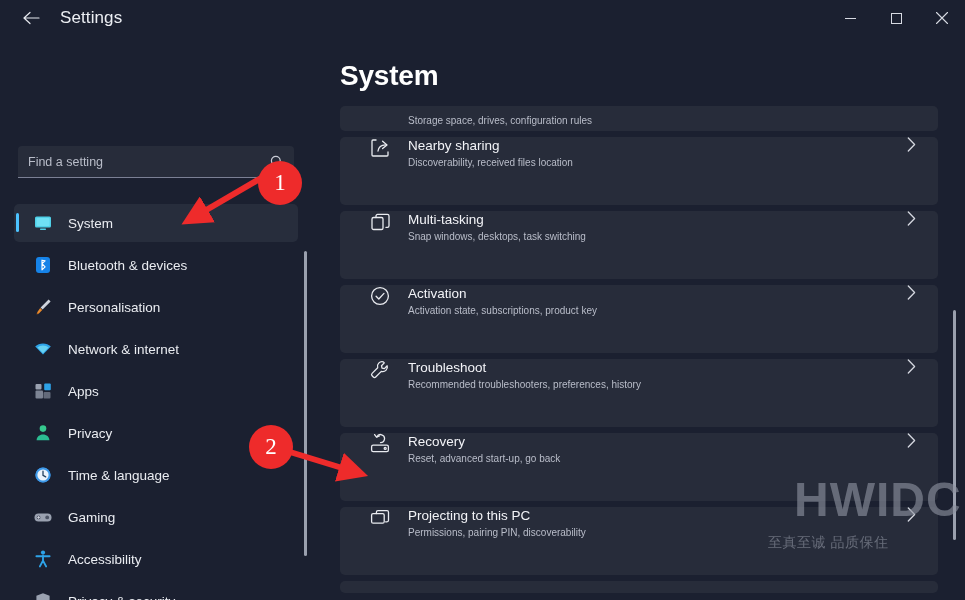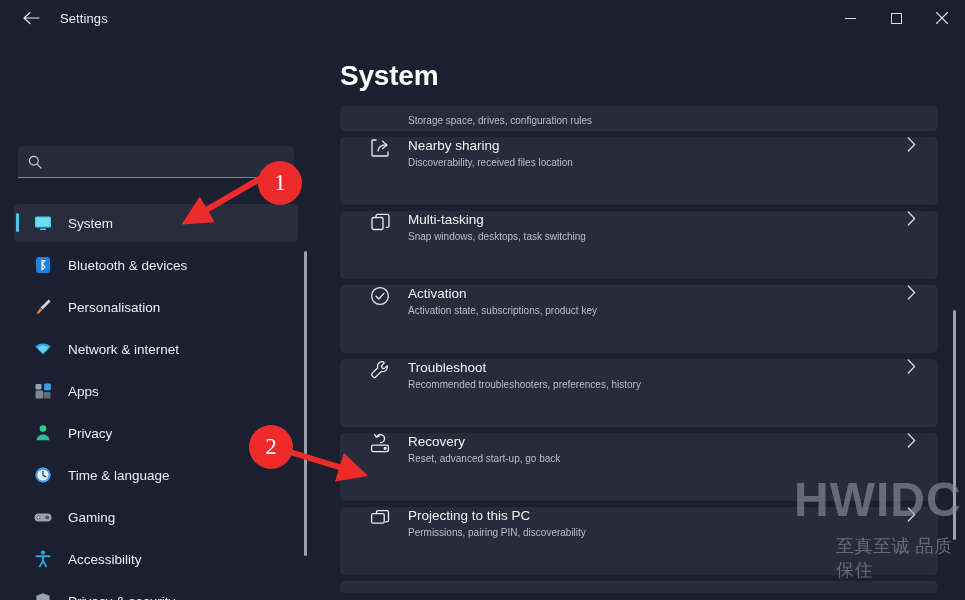--- a/index.html
+++ b/index.html
@@ -27,21 +27,21 @@
   .back-btn {
     width: 30px; height: 30px;
     margin-left: 16px;
     display: flex; align-items: center; justify-content: center;
     color: #e6e8ee;
     border-radius: 4px;
   }
   .back-btn svg { display:block; }
   .win-title {
     margin-left: 14px;
-    font-size: 13px;
+    font-size: 17px;
     color: #eceef3;
     letter-spacing: .1px;
   }
   .win-controls {
     position: absolute; right: 0; top: 0;
     height: 36px; display: flex;
   }
   .win-btn {
     width: 46px; height: 36px;
     display: flex; align-items: center; justify-content: center;
@@ -172,22 +172,22 @@
   .wm {
     position: absolute; pointer-events: none;
     color: #8e93a0; opacity: .62;
   }
   .wm-main {
     left: 794px; top: 472px;
     font-size: 48px; font-weight: bold;
     letter-spacing: 1px;
   }
   .wm-sub {
-    left: 836px; top: 534px;
-    font-size: 18px;
+    left: 768px; top: 534px;
+    font-size: 14px;
     letter-spacing: .5px;
   }
   .badge {
     position: absolute;
     width: 44px; height: 44px;
     border-radius: 50%;
     background: #ee2b2b;
     color: #fff;
     display: flex; align-items: center; justify-content: center;
     font-size: 23px;
@@ -225,20 +225,21 @@
           <path d="M0.5 0.5L11.5 11.5M11.5 0.5L0.5 11.5" stroke-linecap="round"></path>
         </svg>
       </div>
     </div>
   </div>
 
   <div class="sidebar">
 
     <div class="search-wrap">
       <div class="search-box">
+        <input class="search-input" type="text" placeholder="Find a setting" style="">
         <span class="search-icon">
           <svg width="14" height="14" viewBox="0 0 14 14" fill="none" stroke="currentColor" stroke-width="1.2">
             <circle cx="5.8" cy="5.8" r="4.4"></circle>
             <path d="M9.2 9.2L13 13" stroke-linecap="round"></path>
           </svg>
         </span>
       </div>
     </div>
 
     <div class="nav">

